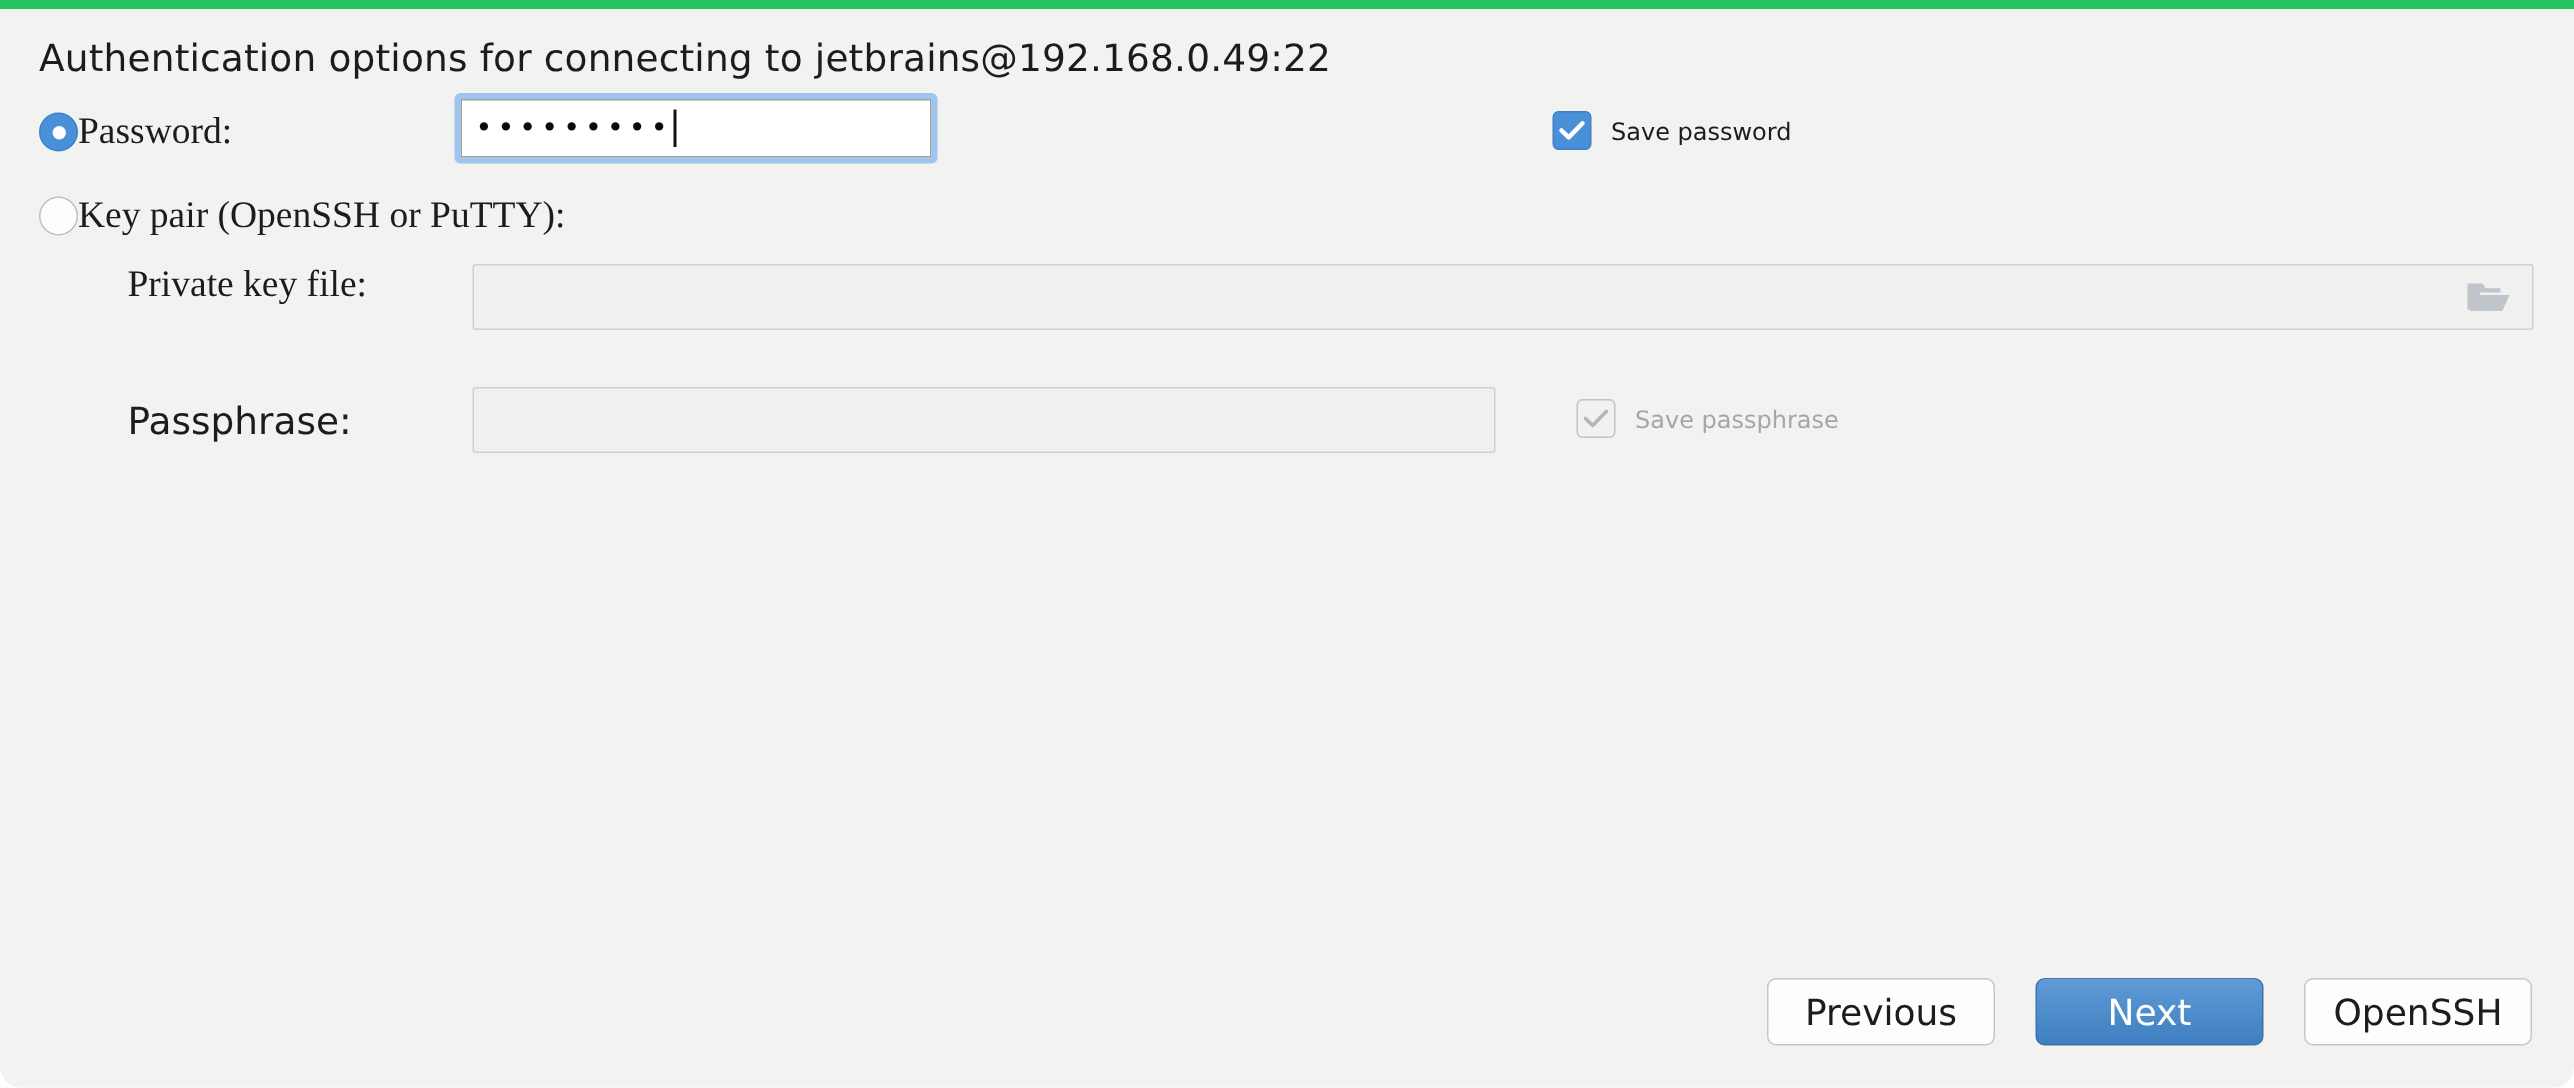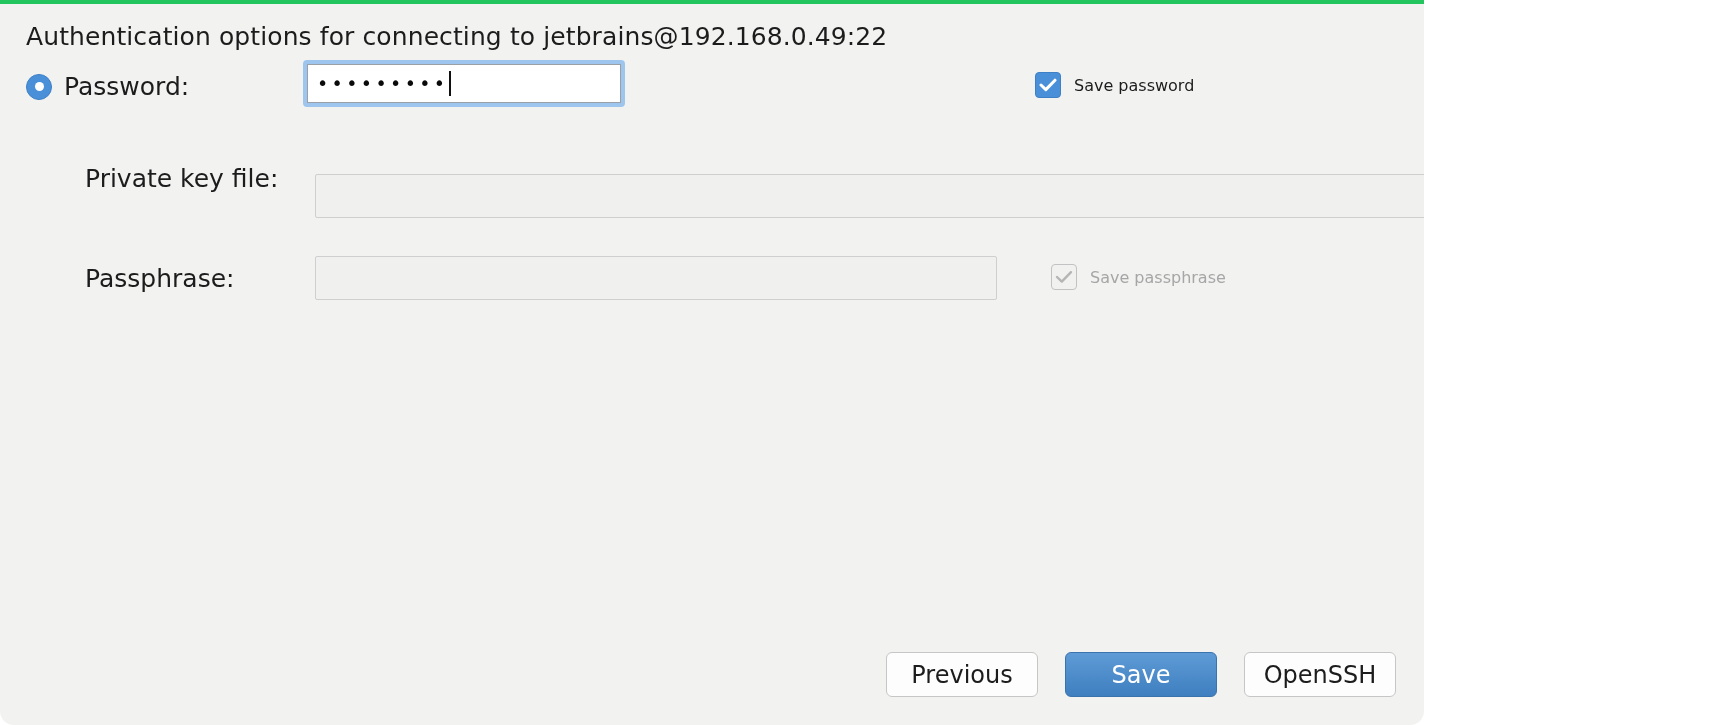--- a/index.html
+++ b/index.html
@@ -11,25 +11,25 @@
     width: 1716px;
     height: 725px;
     overflow: hidden;
     font-family: "DejaVu Sans", sans-serif;
   }
 
   .dialog {
     position: absolute;
     left: 0;
     top: 0;
-    width: 1424px;
+    width: 1716px;
     height: 725px;
     box-sizing: border-box;
     background: #f2f2f1;
-    border-top: 4px solid #22c55e;
+    border-top: 6px solid #22c55e;
     border-radius: 0 0 14px 14px;
     overflow: hidden;
   }
 
   .title {
     position: absolute;
     left: 26px;
     top: 18px;
     font-size: 25px;
     color: #1c1c1c;
@@ -67,24 +67,25 @@
     height: 9px;
     margin: -4.5px 0 0 -4.5px;
     border-radius: 50%;
     background: #ffffff;
   }
   .radio.off {
     background: #fdfdfd;
     border: 1.5px solid #bfbfbf;
   }
   .radio-label {
-    margin-left: 12px;
+    margin-left: 0;
     font-size: 25px;
     color: #1c1c1c;
     white-space: nowrap;
+    font-family: Liberation Serif, serif;
   }
 
   
   .pw-wrap {
     position: absolute;
     left: 303px;
     top: 56px;
     width: 322px;
     height: 47px;
     box-sizing: border-box;
@@ -138,21 +139,21 @@
     width: 682px;
     height: 44px;
   }
 
   .sub-label {
     position: absolute;
     font-size: 25px;
     color: #1c1c1c;
     white-space: nowrap;
   }
-  .sub-label.key  { left: 85px; top: 160px; }
+  .sub-label.key  { left: 85px; top: 170px; font-family: Liberation Serif, serif; }
   .sub-label.pass { left: 85px; top: 260px; }
 
   .folder-icon {
     position: absolute;
     right: 14px;
     top: 50%;
     transform: translateY(-50%);
     width: 30px;
     height: 24px;
     display: block;
@@ -252,20 +253,24 @@
 
   <div class="cb-row save-pw">
     <span class="checkbox on">
       <svg width="18" height="14" viewBox="0 0 18 14">
         <path d="M2 7 L6.8 11.6 L16 2.2" fill="none" stroke="#ffffff" stroke-width="3" stroke-linecap="round" stroke-linejoin="round"></path>
       </svg>
     </span>
     <span class="cb-label">Save password</span>
   </div>
 
+  <div class="radio-row keypair">
+    <span class="radio off"></span>
+    <span class="radio-label">Key pair (OpenSSH or PuTTY):</span>
+  </div>
 
   <div class="sub-label key">Private key file:</div>
   <div class="field-disabled field-key">
     <svg class="folder-icon" viewBox="0 0 30 24">
       <path d="M1 3 H11 L13.2 6.2 H23 V9 H9.6 L4.6 20.5 H1 Z" fill="#bfc5ca"></path>
       <path d="M7.2 10.6 H29 L24.2 21.4 H2.4 Z" fill="#bfc5ca"></path>
     </svg>
   </div>
 
   <div class="sub-label pass">Passphrase:</div>
@@ -275,17 +280,17 @@
     <span class="checkbox disabled-on">
       <svg width="18" height="14" viewBox="0 0 18 14">
         <path d="M2 7 L6.8 11.6 L16 2.2" fill="none" stroke="#b5b5b5" stroke-width="2.4" stroke-linecap="round" stroke-linejoin="round"></path>
       </svg>
     </span>
     <span class="cb-label muted">Save passphrase</span>
   </div>
 
   <div class="buttons">
     <div class="btn normal">Previous</div>
-    <div class="btn default">Save</div>
+    <div class="btn default">Next</div>
     <div class="btn normal">OpenSSH</div>
   </div>
 
 </div>
 
 </body></html>

